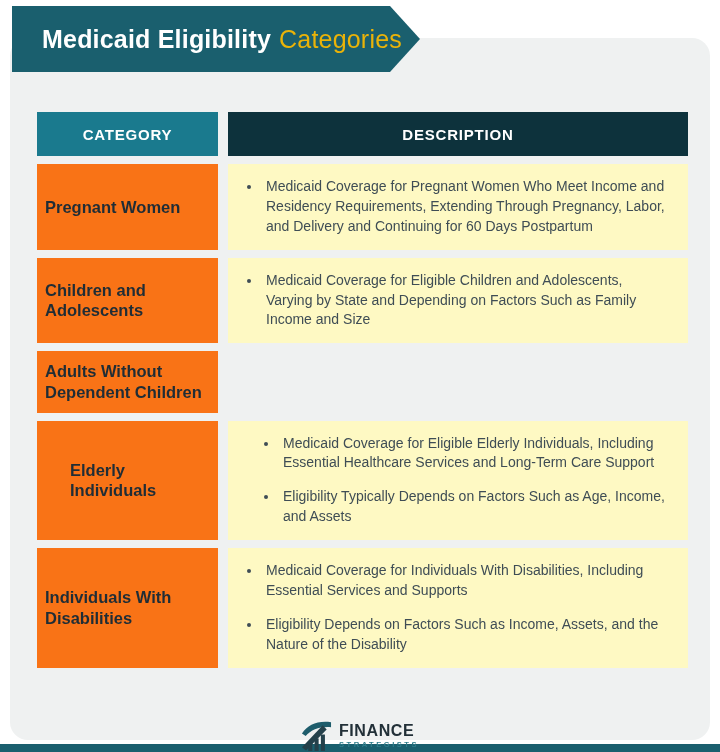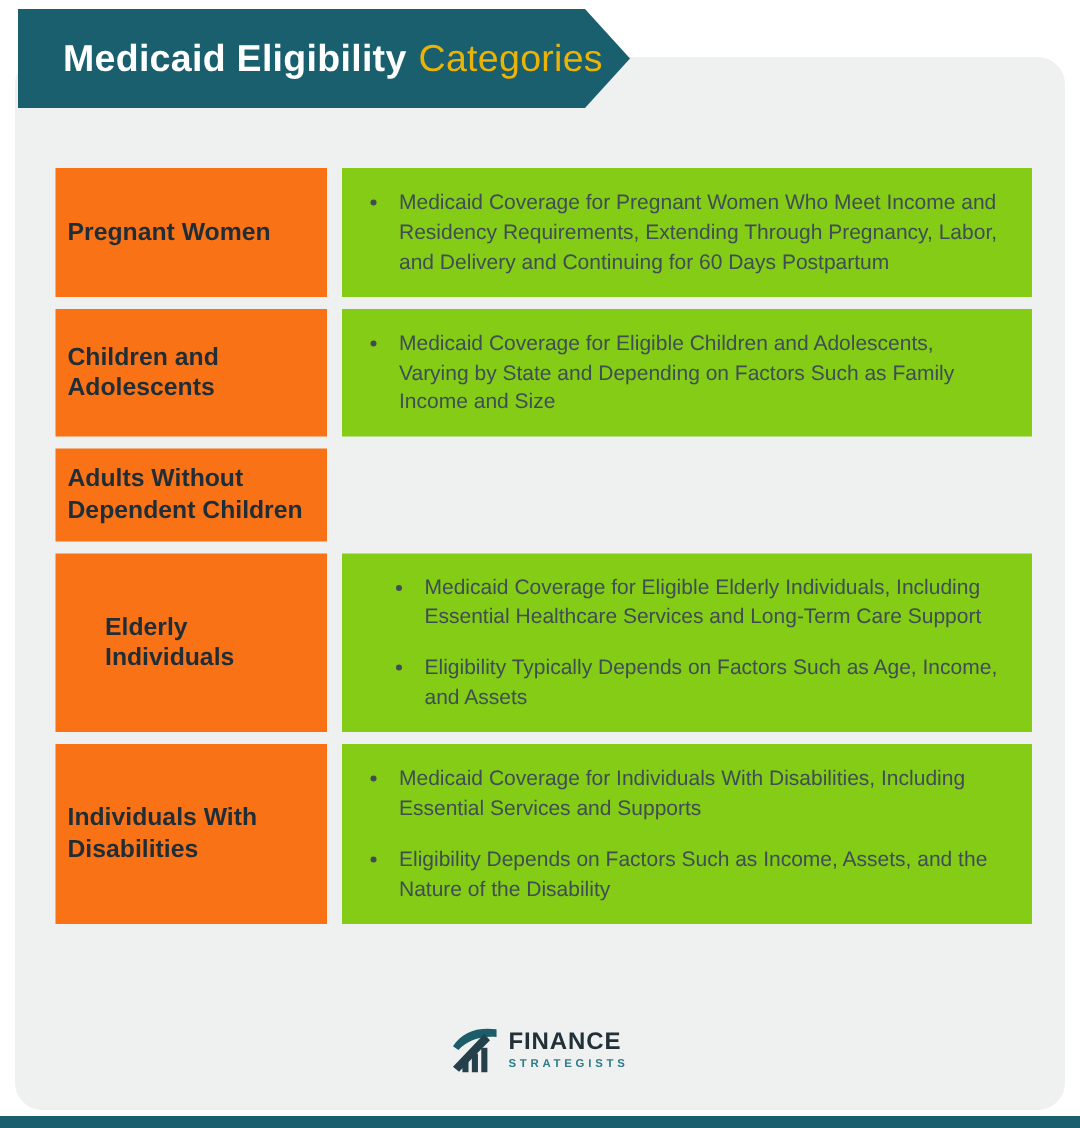--- a/index.html
+++ b/index.html
@@ -58,42 +58,42 @@
   .head-desc { background: #0d323c; }
 
   .cat-cell {
     background: #f97316;
     display: flex; align-items: center;
     padding: 10px 6px 10px 8px;
     font-weight: 700; font-size: 16.5px; line-height: 1.25;
     color: #1f2d36;
   }
   .desc-cell {
-    background: #84cc16;
+    background: #fef9c3;
     padding: 13px 16px 13px 16px;
     display: flex; flex-direction: column; justify-content: center;
   }
   .desc-cell ul { list-style: disc outside; padding-left: 18px; }
   .desc-cell li {
     font-size: 14px; line-height: 1.42; color: #3f4d55;
     padding-left: 4px;
   }
   .desc-cell li + li { margin-top: 14px; }
 
   .r0 .cat-cell, .r0 .desc-cell { min-height: 74px; }
   .r1 .cat-cell, .r1 .desc-cell { min-height: 68px; }
   .r2 .cat-cell, .r2 .desc-cell { min-height: 68px; }
   .r3 .cat-cell, .r3 .desc-cell { min-height: 60px; }
   .r4 .cat-cell, .r4 .desc-cell { min-height: 94px; padding-left: 33px; }
   .r5 .cat-cell, .r5 .desc-cell { min-height: 104px; }
 
   
   .footer {
     position: absolute;
-    left: 0; top: 684px; width: 720px;
+    left: 0; top: 720px; width: 720px;
     display: flex; align-items: center; justify-content: center;
     gap: 7px;
     z-index: 2;
   }
   .logo-mark { display: block; }
   .brand-text { display: flex; flex-direction: column; line-height: 1; }
   .brand-1 { font-weight: 700; font-size: 16px; letter-spacing: 0.6px; color: #223038; }
   .brand-2 { font-weight: 700; font-size: 7.6px; letter-spacing: 2.5px; color: #2e7c8a; margin-top: 2px; }
 
   
@@ -111,20 +111,24 @@
 
   <div class="card"></div>
 
   <div class="banner">
     <span class="t-bold">Medicaid Eligibility</span>
     <span class="t-light">Categories</span>
   </div>
 
   <div class="table">
 
+    <div class="trow">
+      <div class="cat-col head-cell head-cat">CATEGORY</div>
+      <div class="desc-col head-cell head-desc">DESCRIPTION</div>
+    </div>
 
     <div class="trow r0">
       <div class="cat-col cat-cell">
         <span>Pregnant Women</span>
       </div>
       <div class="desc-col desc-cell">
         <ul>
           <li>Medicaid Coverage for Pregnant Women Who Meet Income and Residency Requirements, Extending Through Pregnancy, Labor, and Delivery and Continuing for 60 Days Postpartum</li>
         </ul>
       </div>

